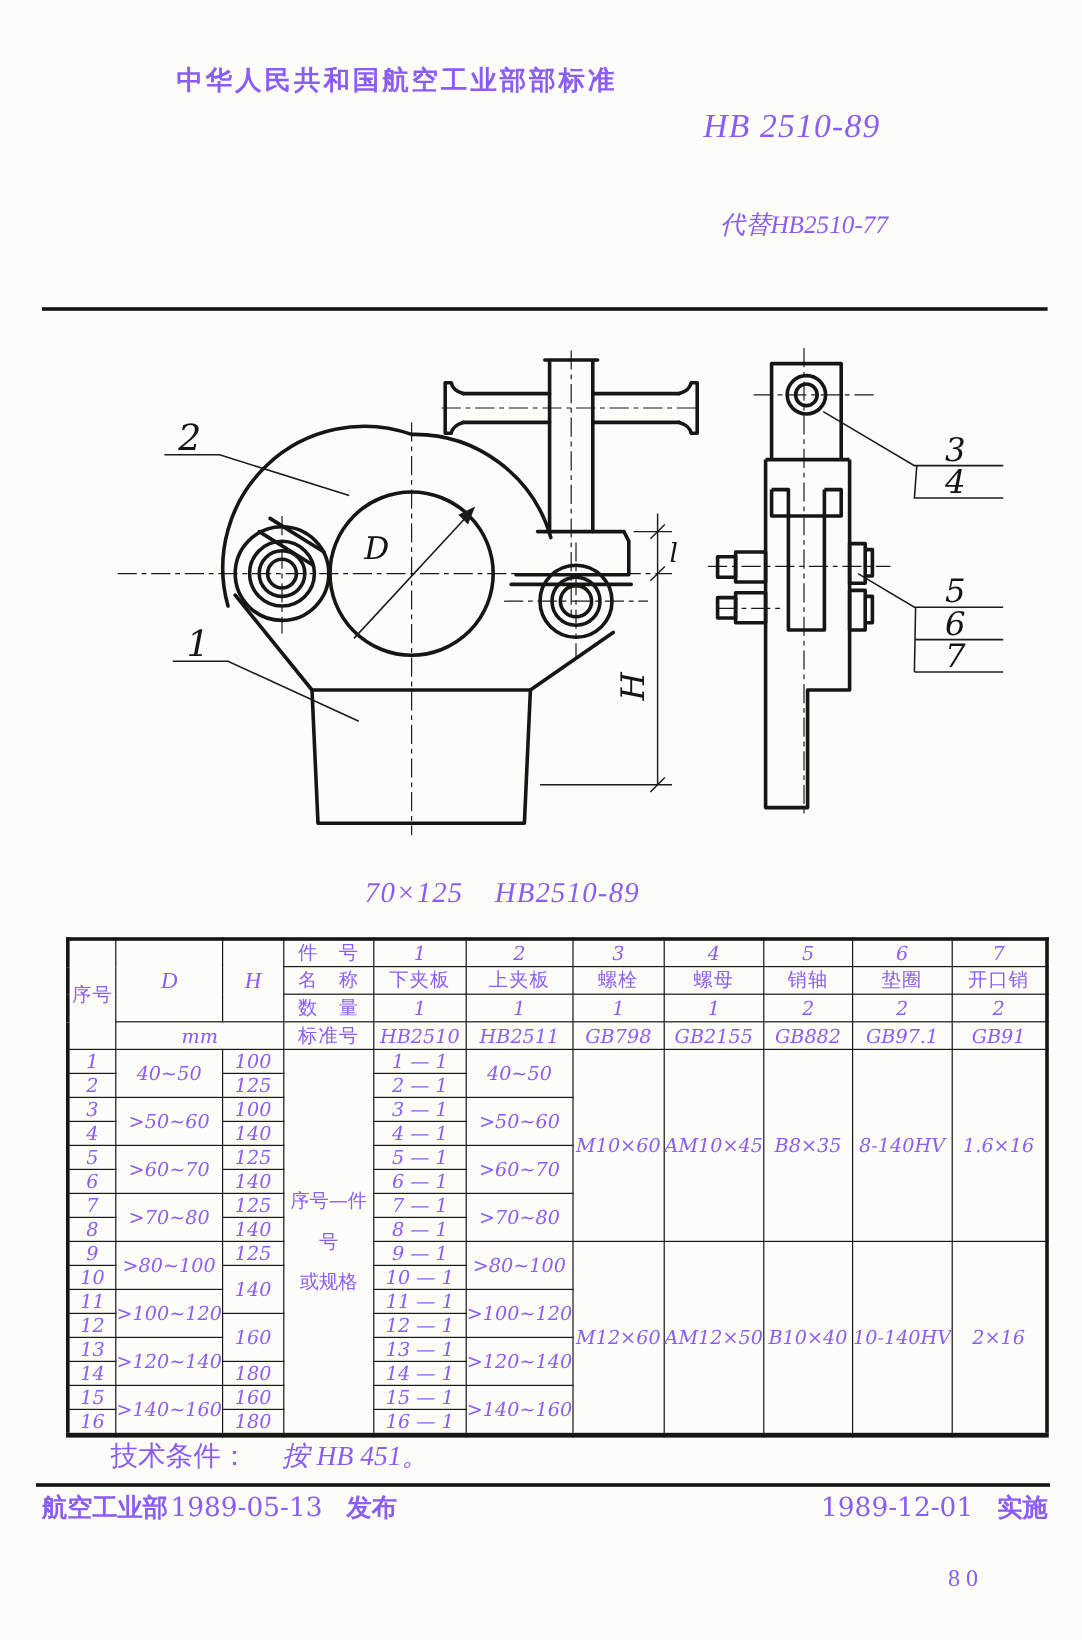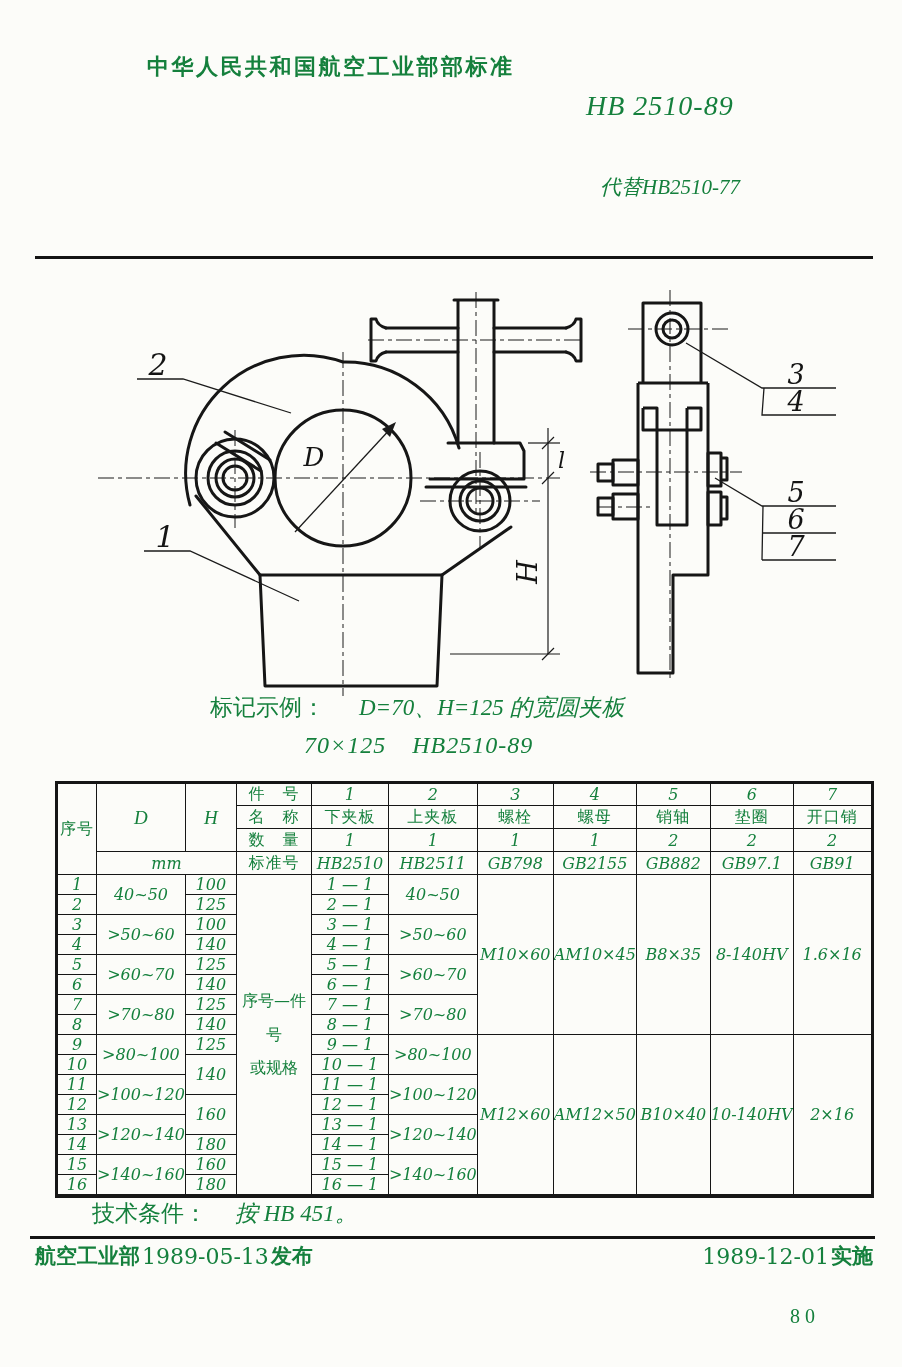--- a/index.html
+++ b/index.html
@@ -1,17 +1,17 @@
 <!DOCTYPE html>
 <html><head>
 <meta charset="utf-8">
 <style>
   html,body{margin:0;padding:0;background:#d9d9d4;}
   .page{position:relative;width:902px;height:1367px;margin:0 auto;background:#fcfcf9;
-        font-family:"Liberation Serif","DejaVu Serif",serif;color:#15803d;overflow:hidden;}
+        font-family:"Liberation Serif","DejaVu Serif",serif;color:#8b5cf6;overflow:hidden;}
   .ministry{position:absolute;left:147px;top:52px;font-size:22px;font-weight:bold;letter-spacing:2.5px;
             font-family:"DejaVu Sans","Liberation Sans",sans-serif;}
   .stdno{position:absolute;left:586px;top:90px;font-size:28px;font-style:italic;letter-spacing:1px;}
   .doctitle{position:absolute;left:185px;top:138px;font-size:38px;font-weight:bold;letter-spacing:52px;
             font-family:"DejaVu Sans","Liberation Sans",sans-serif;white-space:nowrap;}
   .replaces{position:absolute;left:600px;top:160px;font-size:21px;font-style:italic;margin-top:13px;}
   .rule-top{position:absolute;left:35px;top:256px;width:838px;height:3px;background:#141414;}
   .drawing{position:absolute;left:90px;top:280px;width:780px;height:432px;}
   .marking{position:absolute;left:210px;top:692px;font-size:23px;display:flex;gap:34px;white-space:nowrap;}
   .marking .lab{font-family:"DejaVu Sans","Liberation Sans",sans-serif;}
@@ -27,21 +27,21 @@
   .c-num{font-size:16px;font-style:italic;font-family:"DejaVu Serif","Liberation Serif",serif;white-space:nowrap;}
   .c-dim{font-size:19px;font-style:italic;}
   .c-note{font-size:16px;font-family:"DejaVu Sans","Liberation Sans",sans-serif;white-space:pre-line;line-height:2.1;}
   .technote{position:absolute;left:92px;top:1198px;font-size:23px;display:flex;gap:28px;text-align:center;}
   .technote .lab{font-family:"DejaVu Sans","Liberation Sans",sans-serif;}
   .rule-bottom{position:absolute;left:30px;top:1236px;width:845px;height:3px;background:#141414;}
   .footerline{position:absolute;left:35px;top:1242px;width:838px;display:flex;justify-content:space-between;
               font-size:21px;font-weight:bold;font-family:"DejaVu Sans","Liberation Sans",sans-serif;}
   .fgroup{display:flex;gap:2px;align-items:center;}
   .fdate{font-family:"DejaVu Serif","Liberation Serif",serif;font-weight:normal;font-size:22px;}
-  .faction{}
+  .faction{margin-left:18px;}
   .pageno{position:absolute;left:790px;top:1305px;font-size:20px;letter-spacing:5px;}
 </style>
 </head>
 <body>
 
 <div class="page">
 
   <div class="ministry">中华人民共和国航空工业部部标准</div>
   <div class="stdno">HB 2510-89</div>
   <div class="replaces">代替HB2510-77</div>
@@ -123,24 +123,20 @@
       <text x="706" y="131" font-size="27" text-anchor="middle">4</text>
       <text x="706" y="222" font-size="27" text-anchor="middle">5</text>
       <text x="706" y="249" font-size="27" text-anchor="middle">6</text>
       <text x="706" y="276" font-size="27" text-anchor="middle">7</text>
       <text x="224" y="186" font-size="26" text-anchor="middle">D</text>
       <text x="468" y="188" font-size="22">l</text>
       <text x="447" y="292" font-size="27" text-anchor="middle" transform="rotate(-90 447 292)">H</text>
     </g>
   </svg>
 
-  <div class="marking">
-    <span class="lab">标记示例：</span>
-    <span class="ital">D=70、H=125 的宽圆夹板</span>
-  </div>
   <div class="marking2">
     <span>70×125</span>
     <span>HB2510-89</span>
   </div>
 
   <table class="partstable">
       <colgroup>
         <col style="width: 40px;">
         <col style="width: 77px;">
         <col style="width: 51px;">

